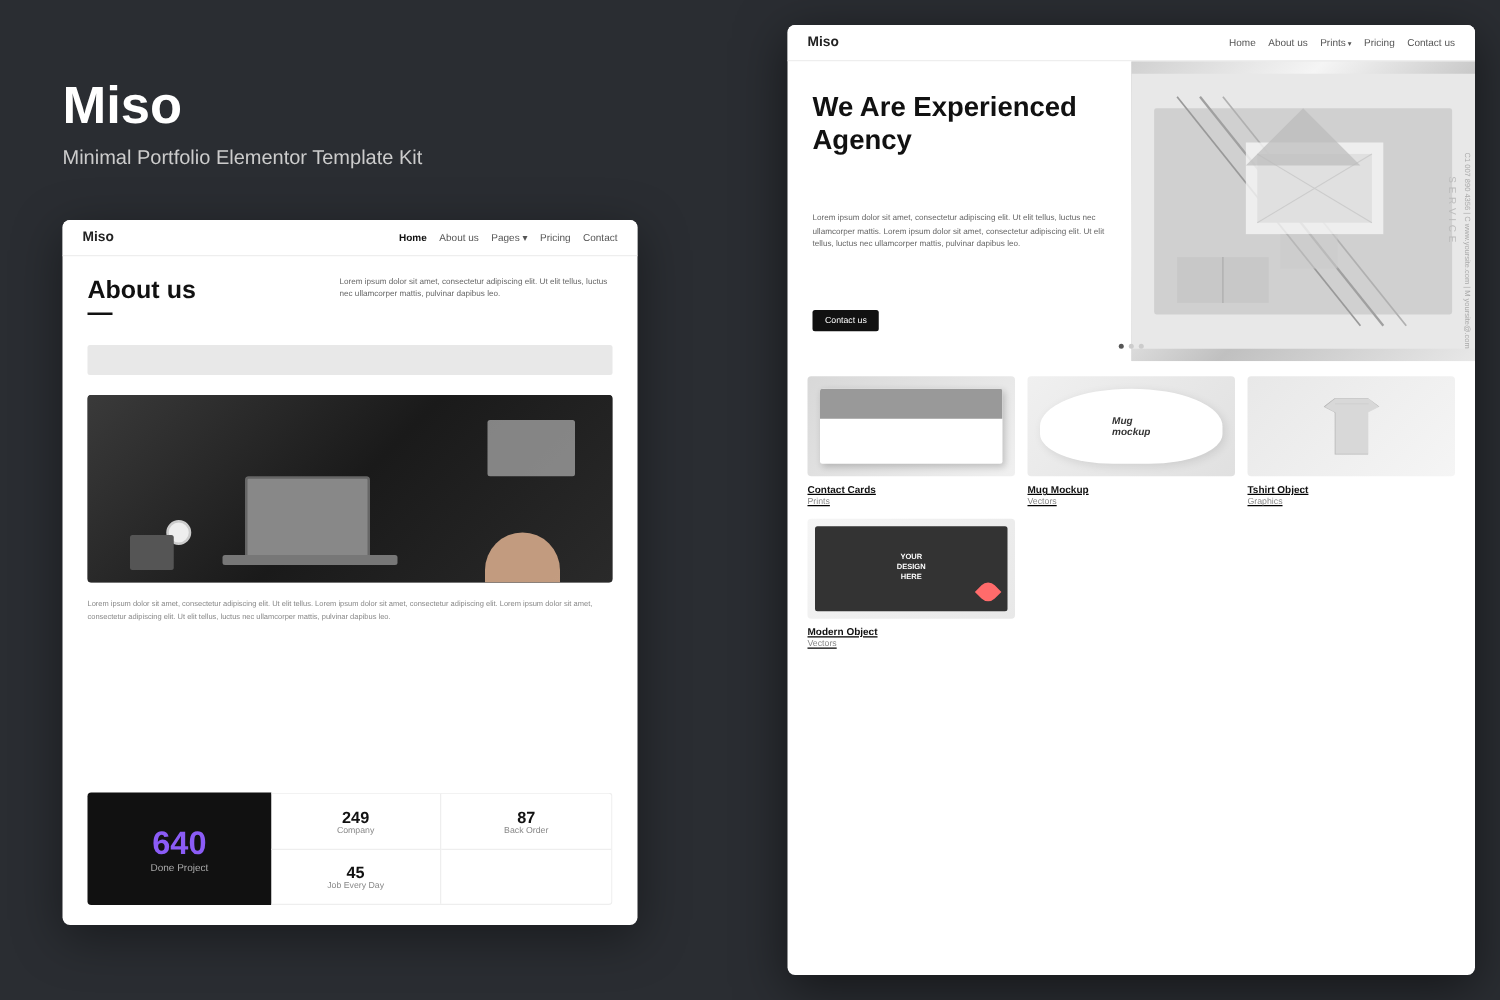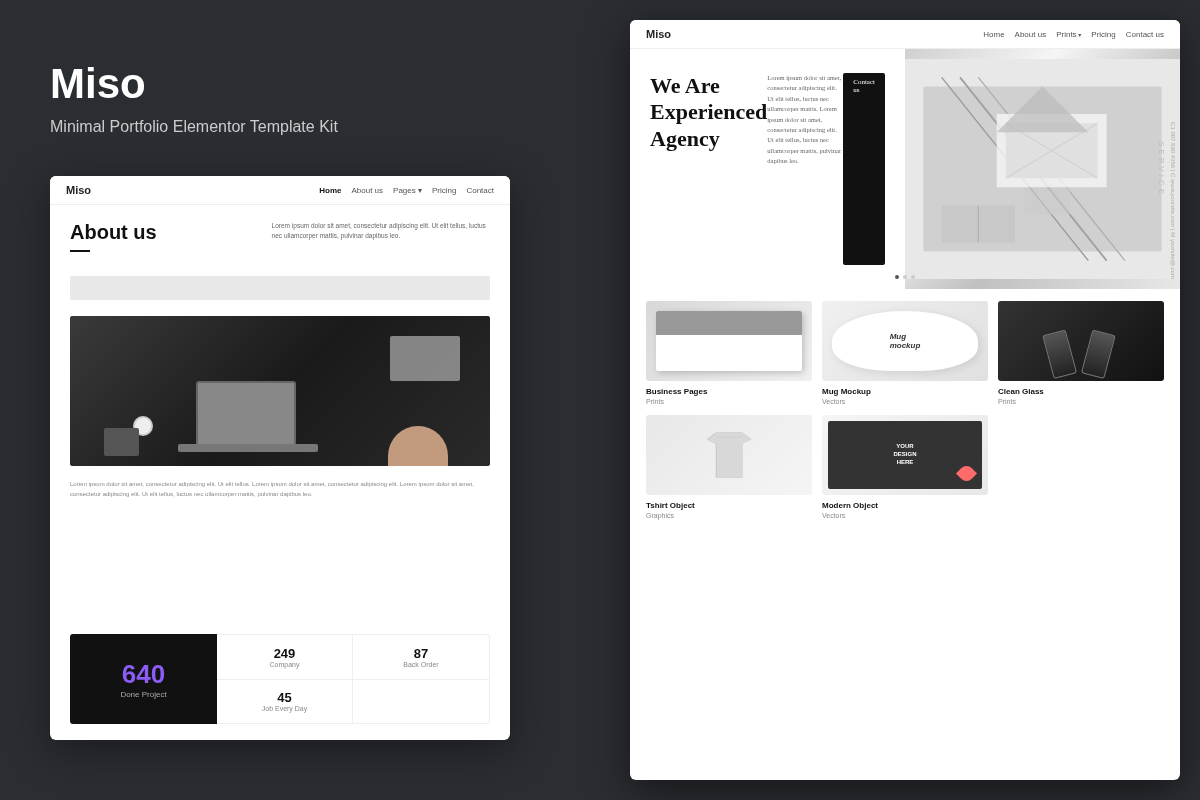--- a/index.html
+++ b/index.html
@@ -348,23 +348,22 @@
       display: flex;
       height: 240px;
       position: relative;
       overflow: hidden;
     }
 
     .hero-left {
       width: 50%;
       padding: 24px 20px;
       display: flex;
-      flex-direction: row;
-      justify-content: flex-start;
-      font-family: Liberation Serif, serif;
+      flex-direction: column;
+      justify-content: space-between;
     }
 
     .hero-title {
       font-size: 22px;
       font-weight: 800;
       color: #111;
       line-height: 1.2;
       margin-bottom: 12px;
     }
 
@@ -439,20 +438,21 @@
 
     .portfolio-grid {
       display: grid;
       grid-template-columns: repeat(3, 1fr);
       gap: 10px;
     }
 
     .portfolio-item {
       display: flex;
       flex-direction: column;
+      text-decoration: underline;
     }
 
     .portfolio-thumb {
       height: 80px;
       border-radius: 3px;
       margin-bottom: 6px;
       position: relative;
       overflow: hidden;
     }
 
@@ -769,43 +769,33 @@
     </div>
 
     <div class="portfolio-section">
 
       <div class="portfolio-grid">
 
         <div class="portfolio-item">
           <div class="portfolio-thumb thumb-1">
             <div class="thumb-magazine"></div>
           </div>
-          <span class="portfolio-item-title">Business Pages</span>
+          <span class="portfolio-item-title">Contact Cards</span>
           <span class="portfolio-item-cat">Prints</span>
         </div>
 
 
         <div class="portfolio-item">
           <div class="portfolio-thumb thumb-3">
             <div class="thumb-mug">Mug<br>mockup</div>
           </div>
           <span class="portfolio-item-title">Mug Mockup</span>
           <span class="portfolio-item-cat">Vectors</span>
         </div>
 
-        <div class="portfolio-item">
-          <div class="portfolio-thumb thumb-4">
-            <div class="thumb-foldable">
-              <div class="fold-half"></div>
-              <div class="fold-half"></div>
-            </div>
-          </div>
-          <span class="portfolio-item-title">Clean Glass</span>
-          <span class="portfolio-item-cat">Prints</span>
-        </div>
 
         <div class="portfolio-item">
           <div class="portfolio-thumb thumb-5">
             <div class="thumb-tshirt">
               <div class="tshirt-shape">
                 <svg viewBox="0 0 50 50" width="50" height="50">
                   <polygon points="10,0 40,0 50,8 40,13 40,50 10,50 10,13 0,8" fill="#d8d8d8" stroke="#bbb" stroke-width="1"></polygon>
                   <line x1="10" y1="5" x2="40" y2="5" stroke="#ccc" stroke-width="0.5"></line>
                 </svg>
               </div>

